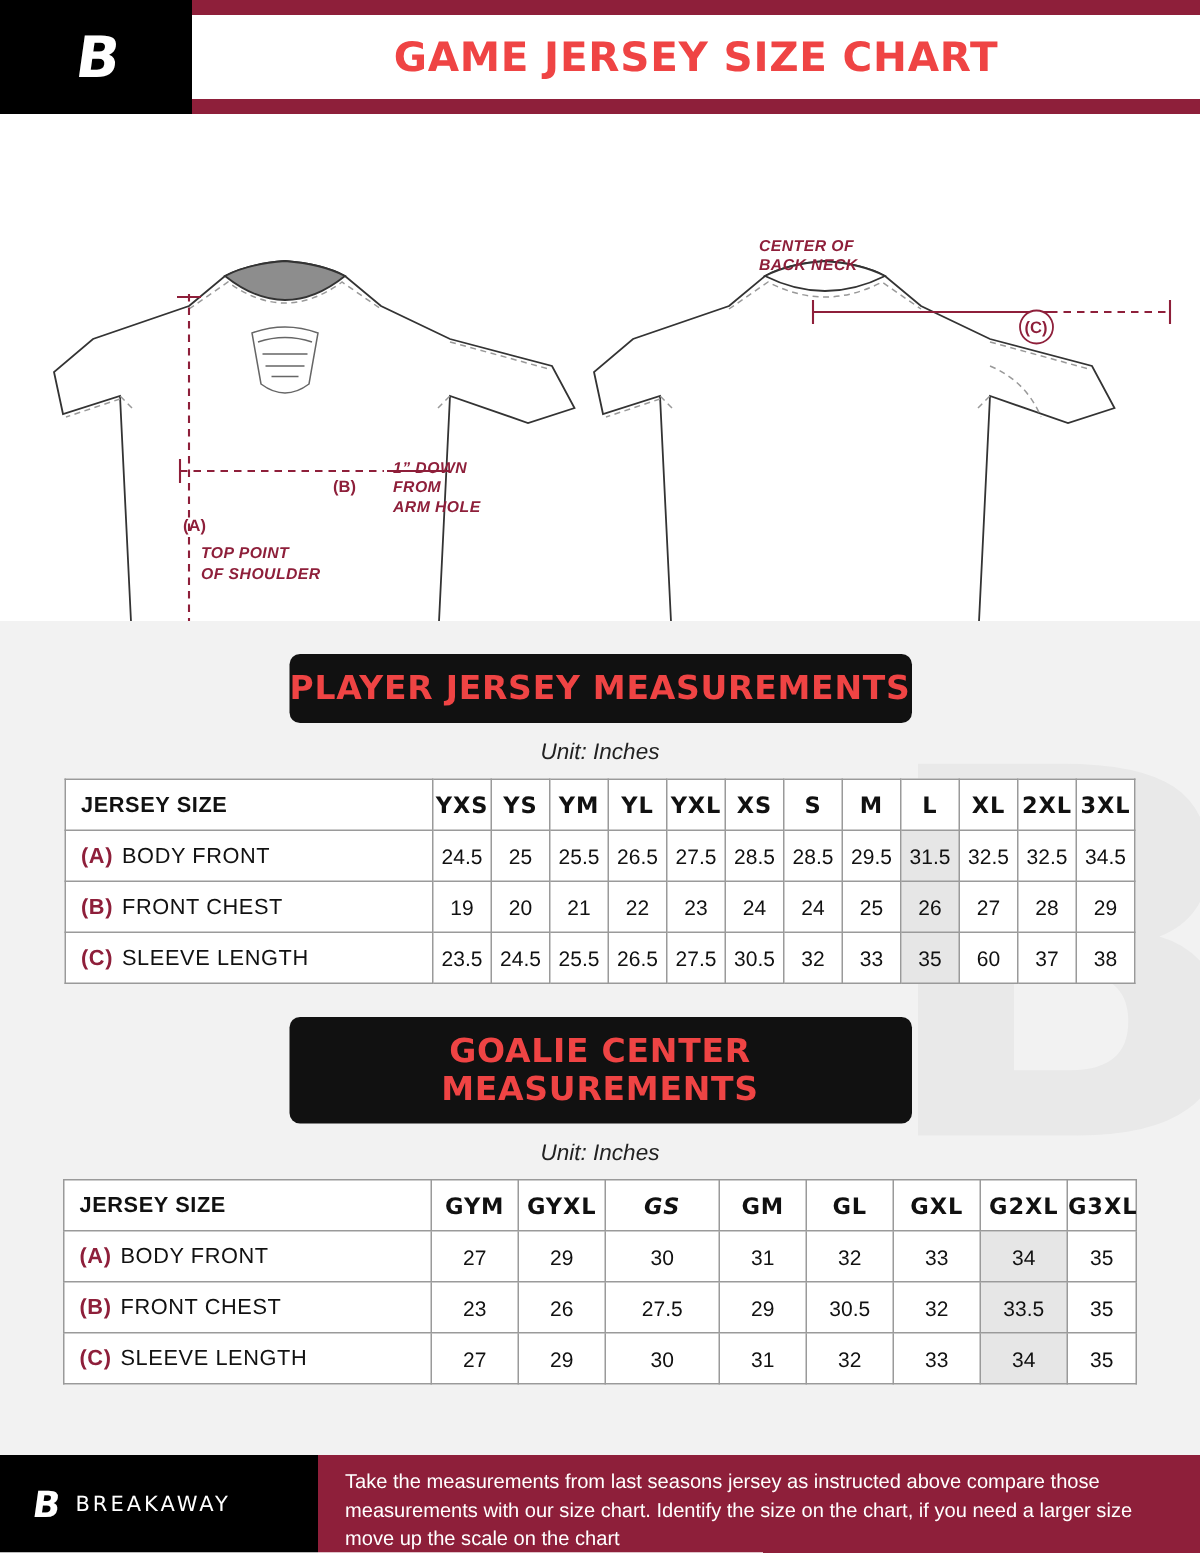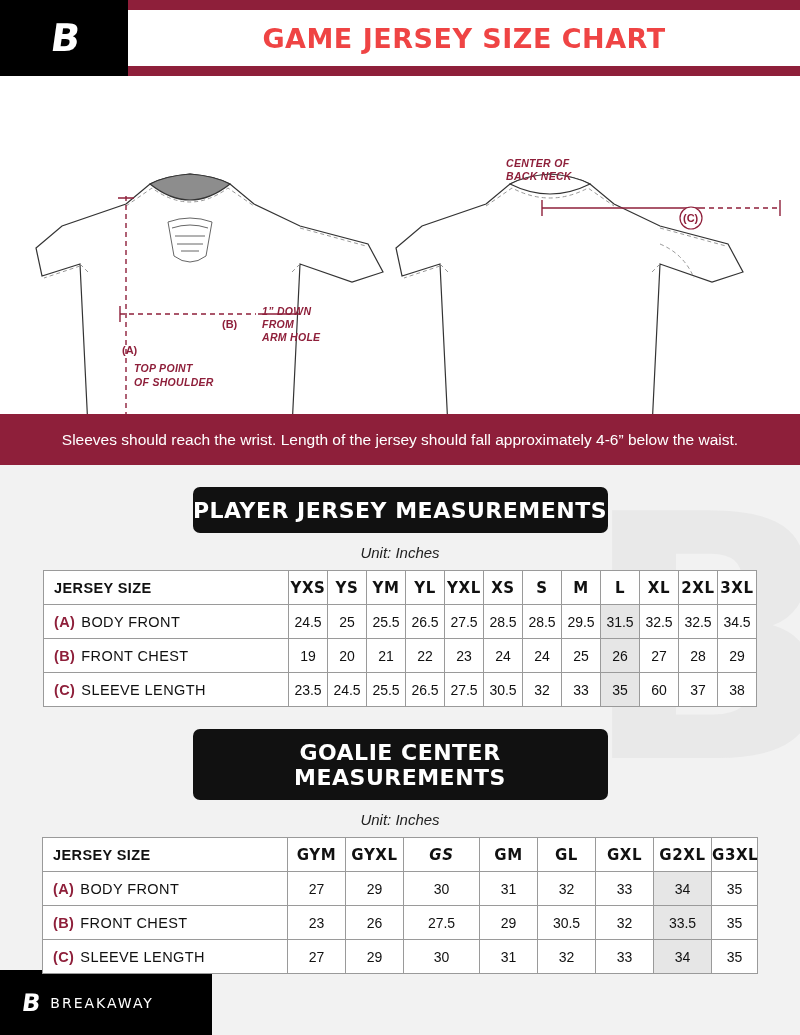--- a/index.html
+++ b/index.html
@@ -81,21 +81,21 @@
     padding: 14px 60px;
     font-size: 15.5px;
     line-height: 1.5;
   }
 
   
   .section { position: relative; }
   .band-title {
     margin: 22px auto 0;
     background: #111111;
-    color: #ffffff;
+    color: #ef4444;
     width: 415px;
     text-align: center;
     padding: 11px 0 10px;
     border-radius: 7px;
     font-family: "DejaVu Sans", sans-serif;
     font-weight: 700;
     font-size: 22px;
     letter-spacing: 0.5px;
   }
   .unit {
@@ -292,21 +292,20 @@
           <path d="M700 132 L780 132" stroke-dasharray="5 4"></path>
           <path d="M780 124 L780 140"></path>
         </g>
         <circle cx="691" cy="142" r="11" fill="#ffffff" stroke="#8e1f3a" stroke-width="1.2"></circle>
         <text class="ill-tag" x="683" y="146">(C)</text>
         <text class="ill-label" x="506" y="91">CENTER OF</text>
         <text class="ill-label" x="506" y="104">BACK NECK</text>
       </svg>
     </div>
 
-    <div class="note">Sleeves should reach the wrist. Length of the jersey should fall approximately 4-6” below the waist.</div>
 
     <div class="section">
       <div class="band-title">PLAYER JERSEY MEASUREMENTS</div>
       <div class="unit">Unit: Inches</div>
       <table class="player">
         <colgroup>
             <col class="lbl">
           </colgroup>
         <tbody id="player-tbody">
             <tr class="header-row">
@@ -429,15 +428,16 @@
       </table>
     </div>
 
   </div>
 
   <div class="footer">
     <div class="footer-logo">
       <span class="mark">B</span>
       <span class="word">BREAKAWAY</span>
     </div>
+    <div class="footer-text">Take the measurements from last seasons jersey as instructed above compare those measurements  with our size chart. Identify the size on the chart, if you need a larger size move up the scale on the chart</div>
   </div>
 
 </div>
 
 </body></html>

